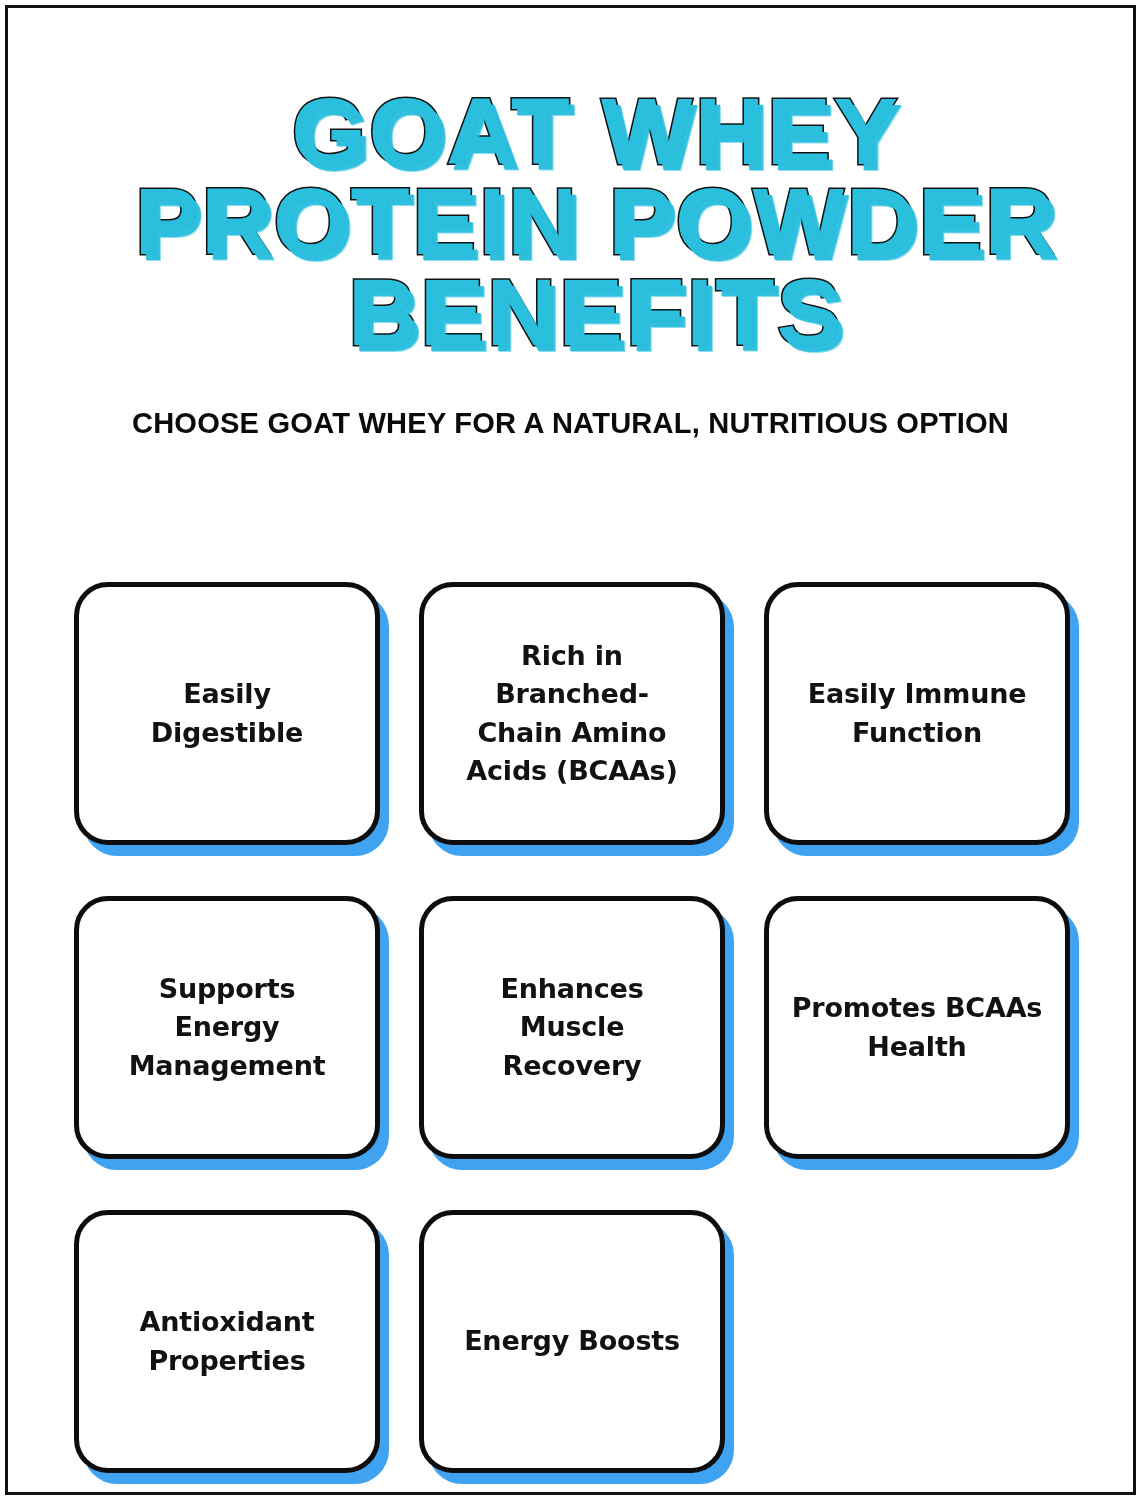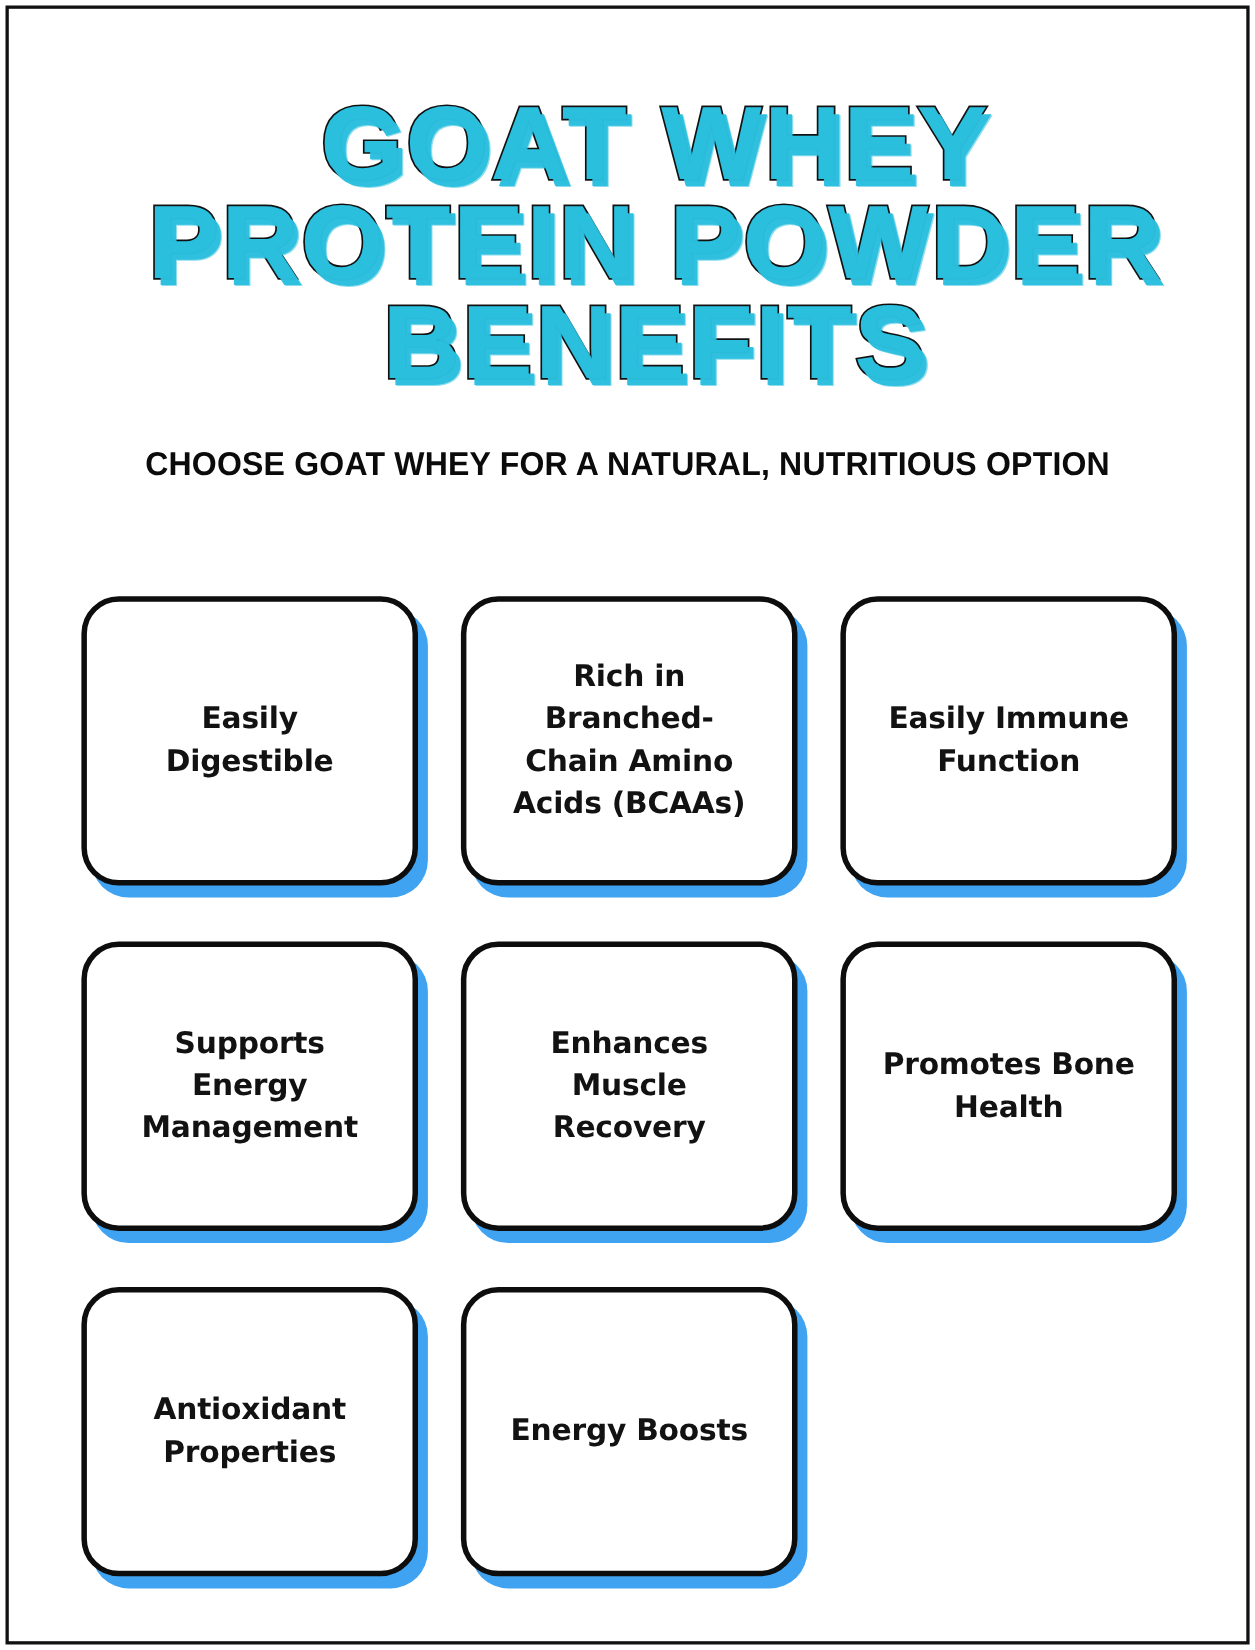--- a/index.html
+++ b/index.html
@@ -87,20 +87,21 @@
     grid-template-columns: repeat(3, 306px);
     grid-template-rows: repeat(3, 263px);
     column-gap: 39px;
     row-gap: 51px;
   }
 
   .card {
     position: relative;
     width: 306px;
     height: 333px;
+    margin-top: 40px;
   }
   .card-shadow {
     position: absolute;
     left: 9px;
     top: 11px;
     width: 306px;
     height: 263px;
     border-radius: 34px;
     background: #3FA3F2;
   }
@@ -187,21 +188,21 @@
         <div class="card-face">
           <div class="card-label">Enhances
 Muscle
 Recovery</div>
         </div>
       </div>
 
       <div class="card">
         <div class="card-shadow"></div>
         <div class="card-face">
-          <div class="card-label">Promotes Bone
+          <div class="card-label">Promotes BCAAs
 Health</div>
         </div>
       </div>
 
       <div class="card">
         <div class="card-shadow"></div>
         <div class="card-face">
           <div class="card-label">Antioxidant
 Properties</div>
         </div>

